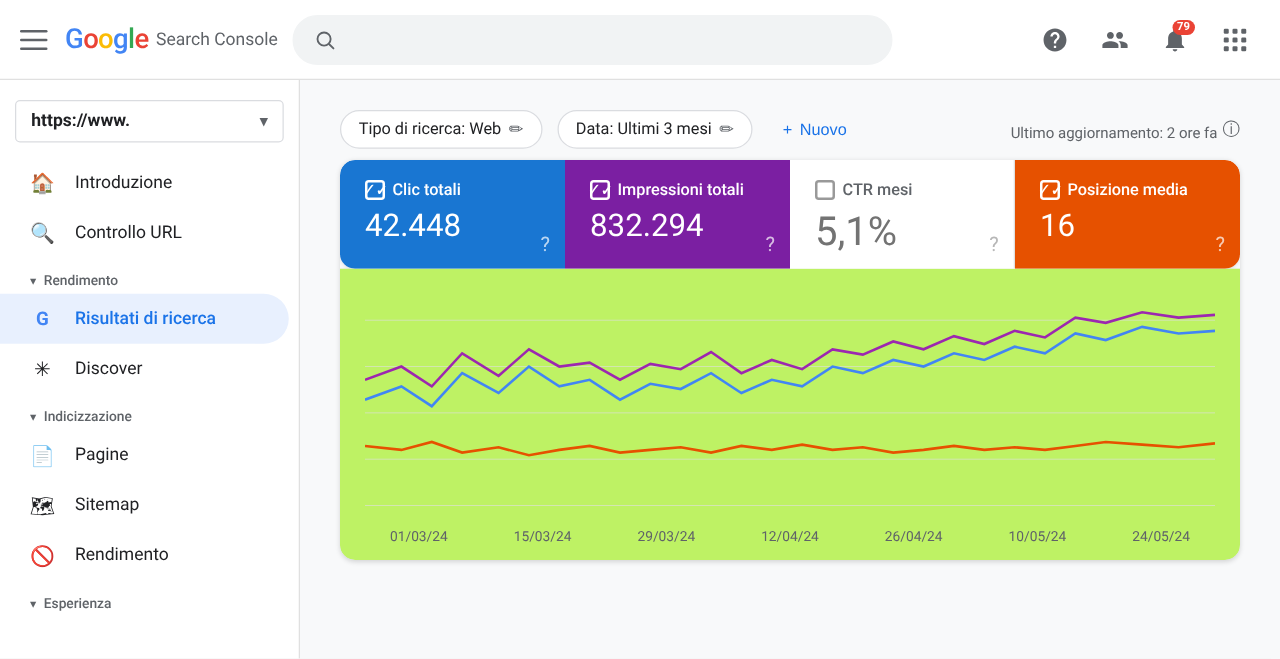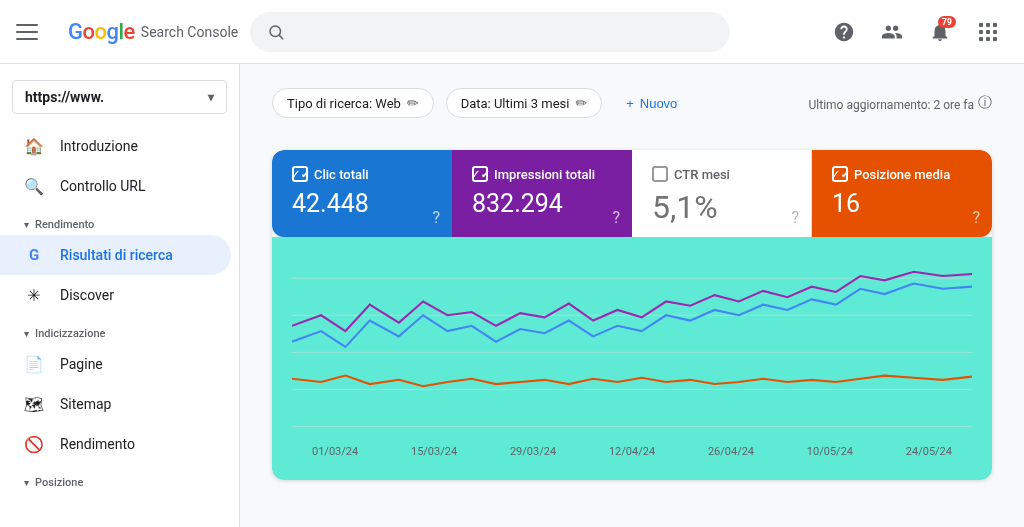--- a/index.html
+++ b/index.html
@@ -5,21 +5,21 @@
     * { box-sizing: border-box; margin: 0; padding: 0; }
     body { font-family: 'Google Sans', Roboto, Arial, sans-serif; background: #f1f3f4; display: flex; flex-direction: column; height: 527px; overflow: hidden; }
 
     
     .topbar {
       display: flex; align-items: center; background: #fff; height: 64px;
       padding: 0 16px; border-bottom: 1px solid #e0e0e0; flex-shrink: 0; gap: 12px;
     }
     .topbar-menu-icon { width: 24px; height: 24px; display: flex; flex-direction: column; justify-content: center; gap: 5px; cursor: pointer; flex-shrink: 0; }
     .topbar-menu-icon span { display: block; width: 22px; height: 2px; background: #5f6368; border-radius: 1px; }
-    .topbar-logo { display: flex; align-items: center; gap: 6px; flex-shrink: 0; margin-left: 16px; }
+    .topbar-logo { display: flex; align-items: center; gap: 6px; flex-shrink: 0; }
     .logo-google { font-size: 22px; font-weight: 500; letter-spacing: -0.5px; }
     .logo-g { color: #4285f4; }
     .logo-o1 { color: #ea4335; }
     .logo-o2 { color: #fbbc05; }
     .logo-g2 { color: #4285f4; }
     .logo-l { color: #34a853; }
     .logo-e { color: #ea4335; }
     .logo-search-console { font-size: 14px; color: #5f6368; font-weight: 400; white-space: nowrap; }
     .topbar-search {
       flex: 1; max-width: 480px; display: flex; align-items: center;
@@ -76,21 +76,21 @@
     .content-header { display: flex; align-items: center; justify-content: space-between; margin-bottom: 20px; }
     .page-title { font-size: 22px; font-weight: 400; color: #202124; }
     .export-btn {
       display: flex; align-items: center; gap: 8px; border: none; background: transparent;
       color: #1a73e8; font-size: 14px; font-weight: 500; cursor: pointer; padding: 8px 12px;
       border-radius: 4px;
     }
     .export-icon { font-size: 18px; }
 
     
-    .filter-bar { display: flex; align-items: center; gap: 12px; margin-bottom: 32px; }
+    .filter-bar { display: flex; align-items: center; gap: 12px; margin-bottom: 9px; }
     .filter-chip {
       display: flex; align-items: center; gap: 6px; border: 1px solid #dadce0;
       border-radius: 20px; padding: 6px 14px; font-size: 13px; color: #202124;
       background: #fff; cursor: pointer;
     }
     .filter-chip .edit-icon { font-size: 14px; color: #5f6368; }
     .add-filter-btn {
       display: flex; align-items: center; gap: 6px; border: none; background: transparent;
       color: #1a73e8; font-size: 13px; font-weight: 500; cursor: pointer; padding: 6px 12px;
     }
@@ -109,21 +109,21 @@
     .metric-label { font-size: 13px; font-weight: 500; margin-bottom: 8px; display: flex; align-items: center; gap: 6px; }
     .metric-value { font-size: 25px; font-weight: 400; line-height: 1.1; }
     .metric-card.white .metric-value { font-size: 32px; }
     .metric-checkbox { width: 16px; height: 16px; border: 2px solid currentColor; border-radius: 3px; display: inline-flex; align-items: center; justify-content: center; flex-shrink: 0; }
     .metric-checkbox.checked::after { content: '✓'; font-size: 11px; font-weight: bold; }
     .metric-checkbox.unchecked { border-color: #999; }
     .metric-question { position: absolute; bottom: 10px; right: 12px; font-size: 16px; opacity: 0.7; cursor: pointer; }
 
     
     .chart-container {
-      background: #5eead4; border-radius: 0 0 12px 12px; padding: 20px 20px 22px;
+      background: #bef264; border-radius: 0 0 12px 12px; padding: 20px 20px 12px;
       box-shadow: 0 1px 3px rgba(0,0,0,0.1); margin-top: 0;
     }
     .chart-svg { width: 100%; height: 180px; }
     .x-axis-labels { display: flex; justify-content: space-between; padding: 4px 20px 0; font-size: 11px; color: #5f6368; }
   </style>
 </head>
 <body>
 
 <div class="topbar">
   <div class="topbar-menu-icon">
@@ -219,21 +219,21 @@
       <span class="item-icon">🗺</span>
       <span>Sitemap</span>
     </div>
     <div class="sidebar-item">
       <span class="item-icon">🚫</span>
       <span>Rendimento</span>
     </div>
 
     <div class="sidebar-section-header">
       <span class="section-arrow">▾</span>
-      <span>Posizione</span>
+      <span>Esperienza</span>
     </div>
   </nav>
 
   <main class="content">
 
     <div class="filter-bar">
       <div class="filter-chip">
         <span>Tipo di ricerca: Web</span>
         <span class="edit-icon">✏</span>
       </div>

